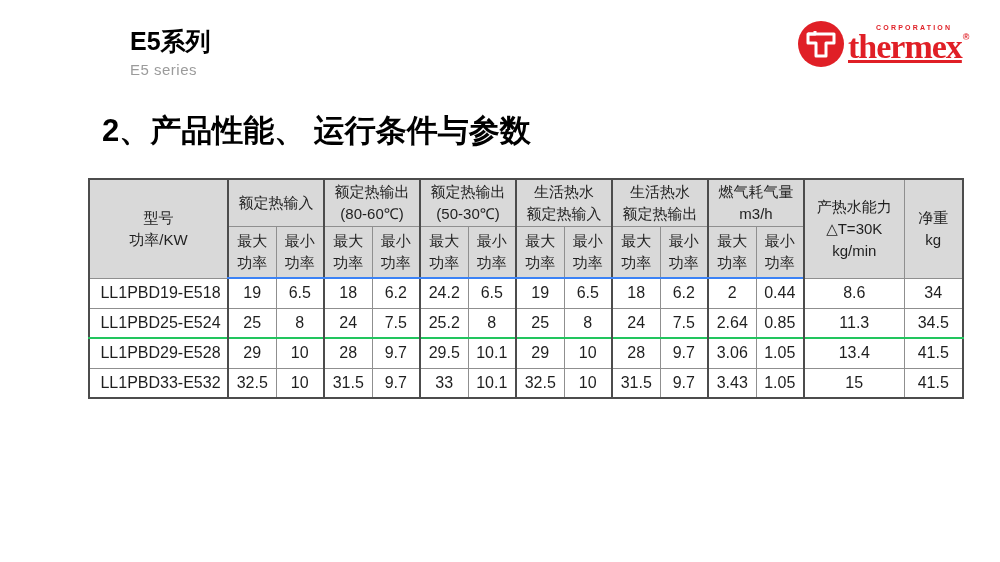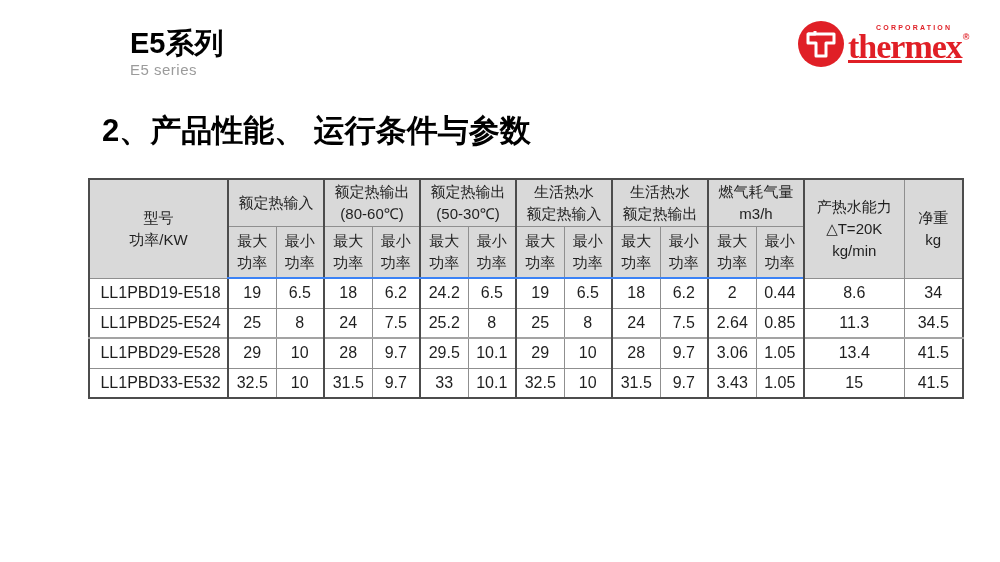--- a/index.html
+++ b/index.html
@@ -7,22 +7,22 @@
   .slide {
     position:relative;
     width:1000px; height:562px;
     background:#ffffff;
     font-family:"Liberation Sans", sans-serif;
     overflow:hidden;
   }
 
   
   .title-block { position:absolute; left:130px; top:26px; }
-  .series-title { font-size:29px; font-weight:bold; color:#000000; line-height:1.2; }
-  .series-subtitle { font-size:15px; color:#9b9b9b; letter-spacing:0.5px; }
+  .series-title { font-size:25px; font-weight:bold; color:#000000; line-height:1.2; }
+  .series-subtitle { font-size:15px; color:#9b9b9b; margin-top:5px; letter-spacing:0.5px; }
 
   
   .logo { position:absolute; left:797px; top:20px; display:flex; align-items:flex-start; }
   .logo-mark { width:48px; height:48px; flex:0 0 auto; }
   .logo-text { position:relative; margin-left:3px; padding-top:4px; }
   .corporation { font-size:7px; font-weight:bold; color:#e01f26; letter-spacing:2.2px; margin-left:28px; }
   .wordmark-row { display:flex; align-items:flex-start; }
   .wordmark { font-family:"Liberation Serif", serif; font-weight:bold; color:#e01f26;
               font-size:34px; line-height:0.95; letter-spacing:-1px;text-decoration:underline; }
   .registered { font-size:9px; color:#e01f26; font-weight:bold; margin-top:1px; margin-left:1px; }
@@ -51,21 +51,21 @@
     font-weight:normal;
     white-space:pre-line;
   }
   table.spec thead th { background:#d9d9d9; font-size:15px; line-height:1.45; }
   tr.group-row th { height:47px; }
   tr.sub-row th { height:52px; }
   tr.sub-row th { border-bottom:2px solid #3b82f6; }
   table.spec tbody td { background:#ffffff; font-size:16px; height:30px; }
   td.model { text-align:left; padding-left:4px; font-size:16px; }
   .bl { border-left:2px solid #4c4c4c !important; }
-  tr.thick-top td { border-top:2px solid #a3a3a3; }
+  tr.thick-top td { border-top:2px solid #22c55e; }
   th.model-hd { font-size:16px; line-height:1.55; }
   th.cap-hd { line-height:1.4; }
 </style>
 </head>
 <body>
 
 <div class="slide">
 
   <div class="title-block">
     <div class="series-title">E5系列</div>
@@ -117,21 +117,21 @@
 (80-60℃)</th>
           <th class="bl" colspan="2">额定热输出
 (50-30℃)</th>
           <th class="bl" colspan="2">生活热水
 额定热输入</th>
           <th class="bl" colspan="2">生活热水
 额定热输出</th>
           <th class="bl" colspan="2">燃气耗气量
 m3/h</th>
           <th class="bl cap-hd" rowspan="2">产热水能力
-△T=20K
+△T=30K
 kg/min</th>
           <th rowspan="2">净重
 kg</th>
         </tr>
         <tr class="sub-row">
           <th class="bl">最大
 功率</th>
           <th>最小
 功率</th>
           <th class="bl">最大

